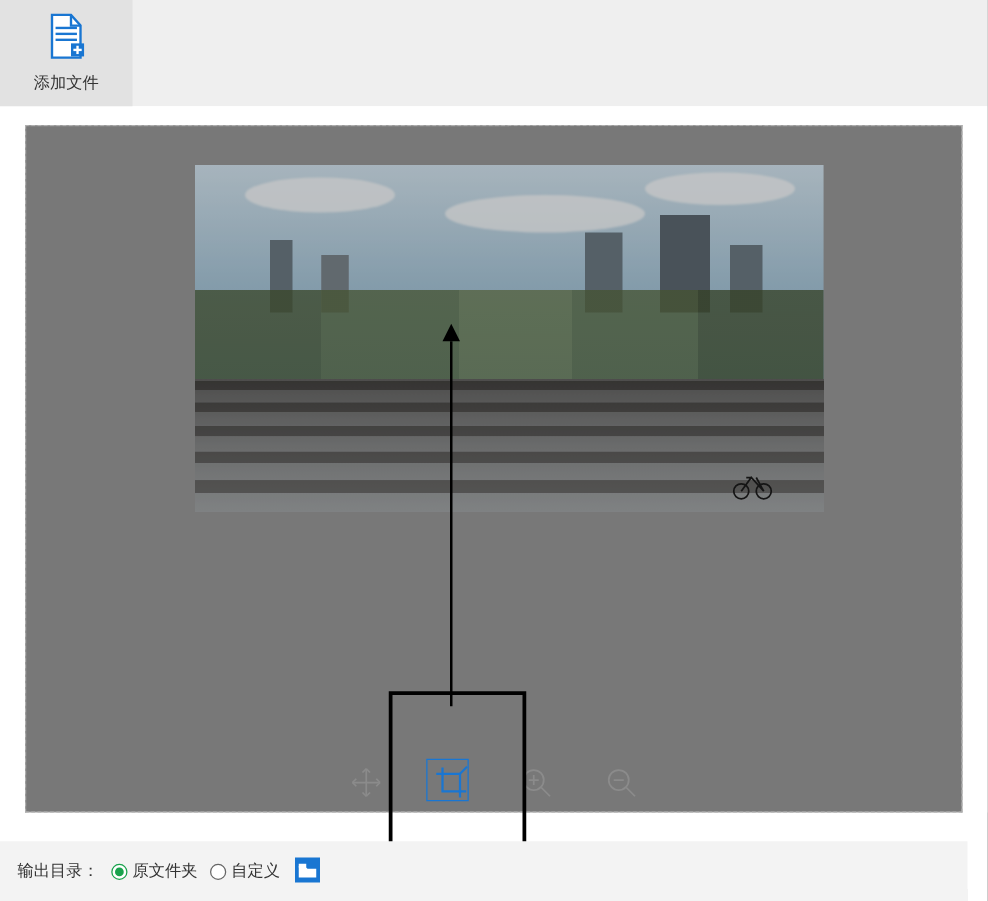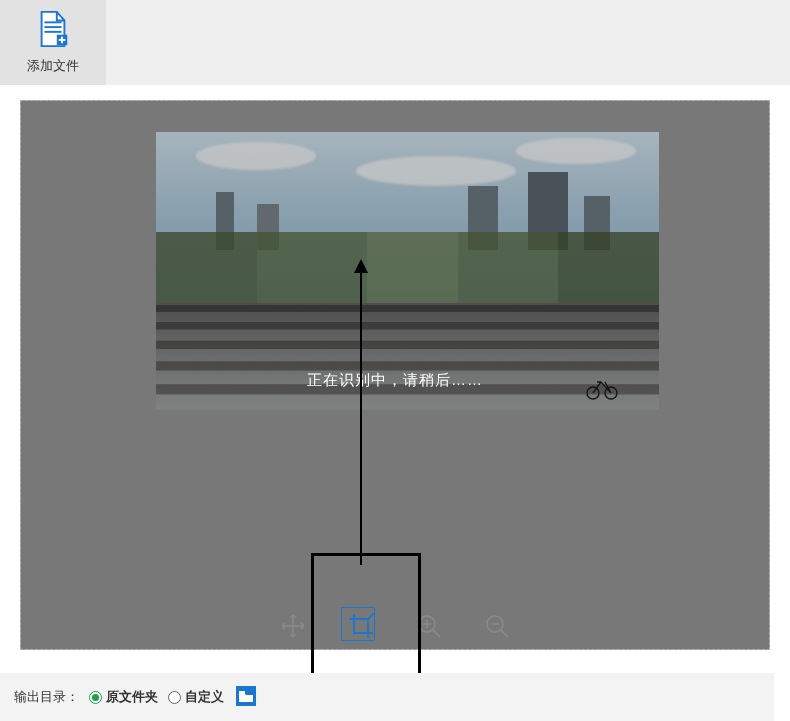--- a/index.html
+++ b/index.html
@@ -158,21 +158,21 @@
     height: 48px;
     background: #f3f3f3;
     display: flex;
     align-items: center;
     padding: 0 14px;
     gap: 10px;
     font-size: 13px;
     color: #333;
   }
   .radio {
-    display:inline-flex; align-items:center; gap:4px; cursor:pointer;font-weight:bold;
+    display:inline-flex; align-items:center; gap:4px; cursor:pointer;
   }
   .radio .r-outer {
     width:13px; height:13px; border:1px solid #666; border-radius:50%;
     display:inline-flex; align-items:center; justify-content:center;
     background:#fff;
   }
   .radio .r-inner {
     width:7px; height:7px; border-radius:50%;
   }
   .radio.checked .r-outer { border-color:#19a24c; }
@@ -238,21 +238,20 @@
             <circle cx="8" cy="17" r="6"></circle>
                 <circle cx="26" cy="17" r="6"></circle>
             <path d="M8 17 L16 6 L26 17 M16 6 L12 6 M20 6 L26 17 M16 6 L8 17"></path>
               </g>
           </svg>
         </div>
       </div>
     </div>
 
     <div class="darken-overlay"></div>
-    <div class="status-msg">正在识别中，请稍后……</div>
 
     <div class="controls">
       <div class="ctrl-btn">
         <span>
           <svg viewBox="0 0 26 26" stroke="#8b8b8b" stroke-width="1.4" fill="none">
             <path d="M13 2 v22 M2 13 h22"></path>
             <path d="M13 2 l-3 3 M13 2 l3 3 M13 24 l-3 -3 M13 24 l3 -3 M2 13 l3 -3 M2 13 l3 3 M24 13 l-3 -3 M24 13 l-3 3"></path>
           </svg>
         </span>
       </div>

